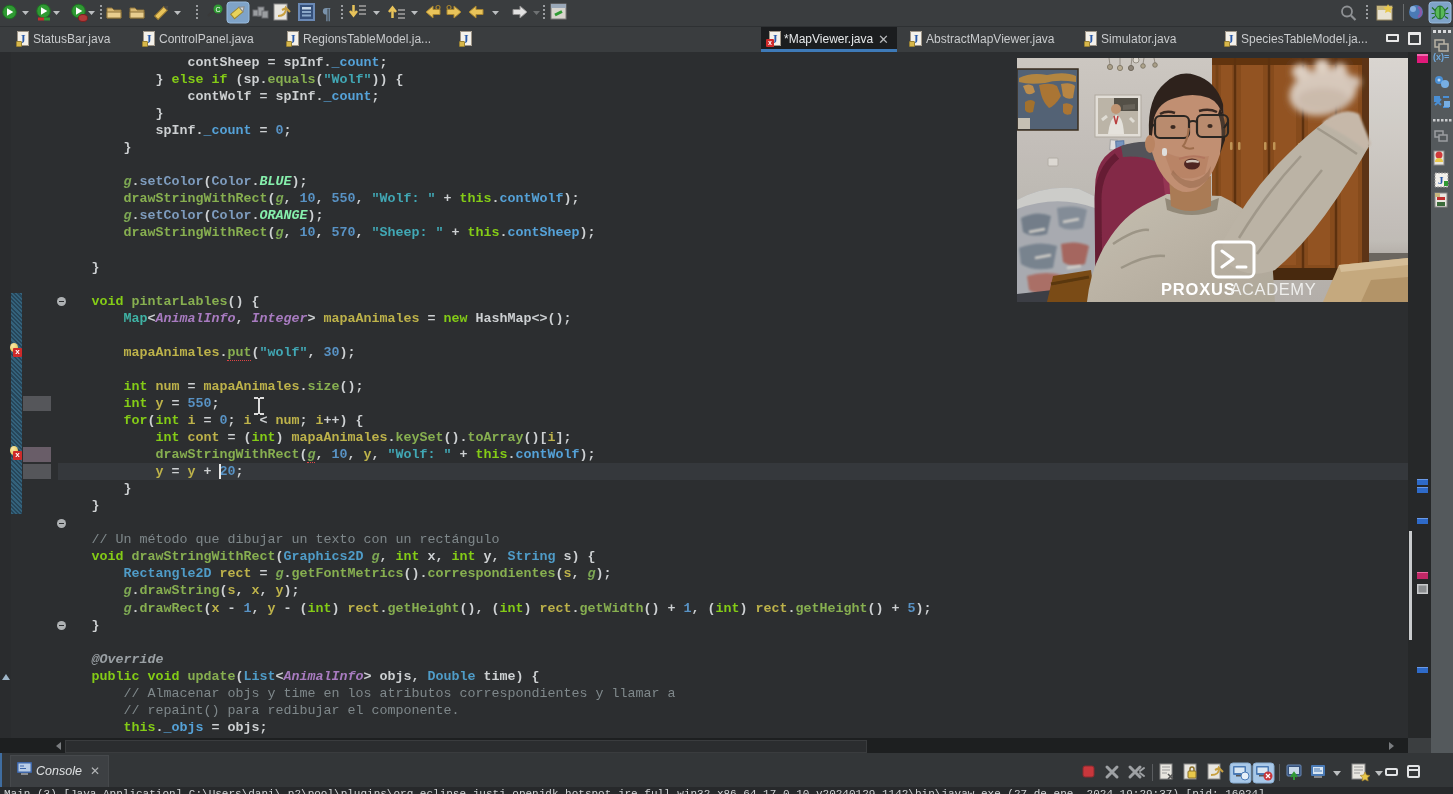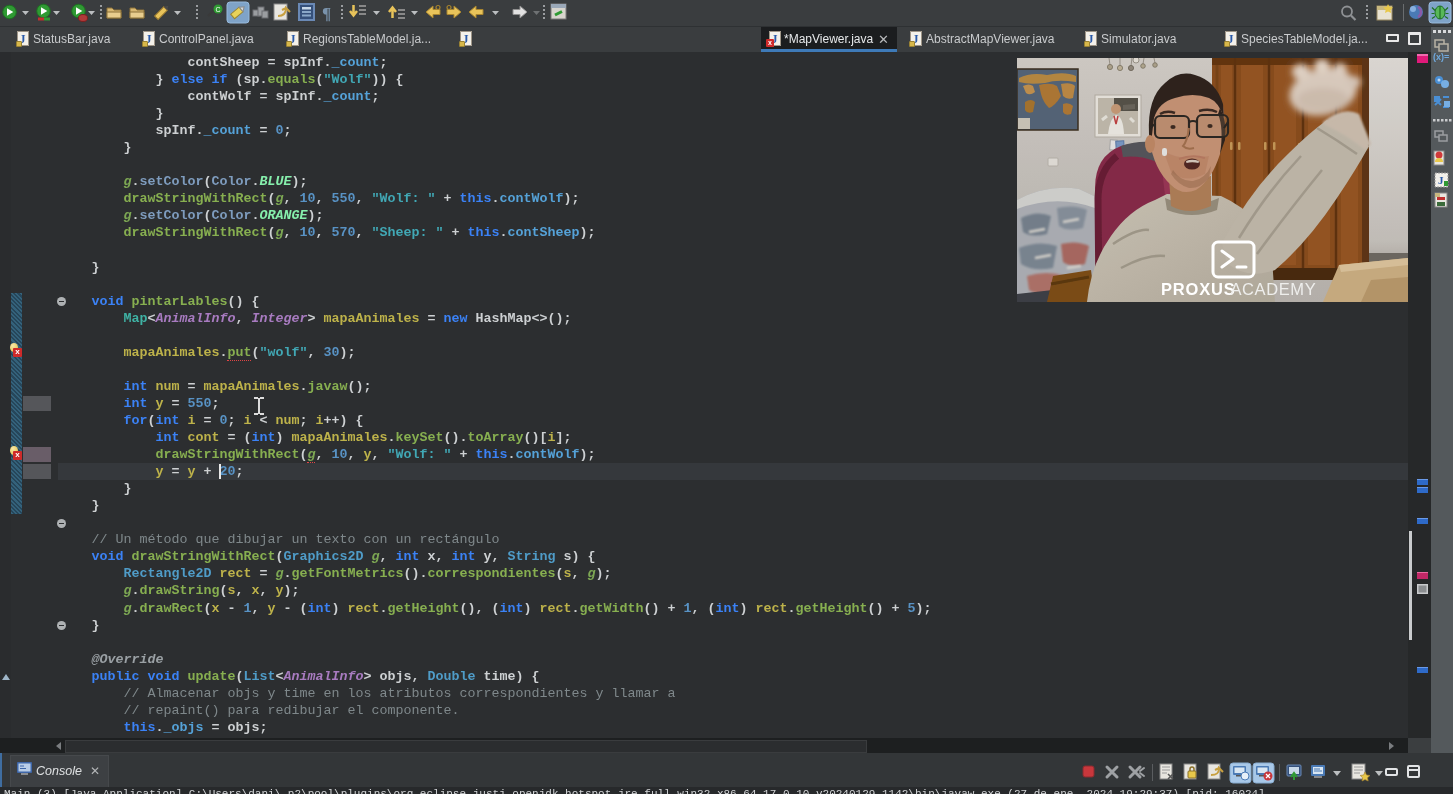--- a/index.html
+++ b/index.html
@@ -18,21 +18,21 @@
   .ficon:after{content:"";position:absolute;left:-1.5px;top:10px;width:4px;height:4px;background:#D8B84A;
          border:1px solid #9A8232;border-radius:1px;}
   
   #editor{left:0;top:52px;width:1408px;height:686px;background:#2C2E30;overflow:hidden;}
   #gutter{position:absolute;left:0;top:2px;width:50px;text-align:right;
           font-family:"Liberation Mono",monospace;font-size:13px;line-height:17.05px;
           color:#84878A;white-space:pre;}
   #code{position:absolute;left:59.5px;top:2px;font-family:"Liberation Mono",monospace;
         font-size:13.333px;line-height:17.05px;white-space:pre;color:#CDD0D2;font-weight:bold;}
   #code i{font-style:normal;}
-  .k{color:#3b82f6;text-align:right;}      
+  .k{color:#84cc16;text-align:right;}      
   .m{color:#87AF50;}      
   .g{color:#7CA653;font-style:italic!important;} 
   .s{color:#41A8B5;}      
   .n{color:#5892C4;}      
   .f{color:#55A2D8;}      
   .v{color:#BDB24A;}      
   .t{color:#4F9CC8;}      
   .T{color:#3FB2A4;text-align:right;}      
   .u{color:#A87BC0;font-style:italic!important;} 
   .cl{color:#7E9CBE;}     
@@ -259,21 +259,21 @@
 <span>        <i class="g">g</i>.<i class="cl">setColor</i>(<i class="cl">Color</i>.<b class="cn">ORANGE</b>);</span>
 <span>        <i class="m">drawStringWithRect</i>(<i class="g">g</i>, <i class="n">10</i>, <i class="n">570</i>, <i class="s">"Sheep: "</i> + <i class="k">this</i>.<i class="f">contSheep</i>);</span>
 <span></span>
 <span>    }</span>
 <span></span>
 <span>    <i class="k">void</i> <i class="m">pintarLables</i>() {</span>
 <span>        <i class="T">Map</i>&lt;<i class="u">AnimalInfo</i>, <i class="u">Integer</i>&gt; <i class="v">mapaAnimales</i> = <i class="k">new</i> HashMap&lt;&gt;();</span>
 <span></span>
 <span>        <i class="v">mapaAnimales</i>.<i class="m err">put</i>(<i class="s">"wolf"</i>, <i class="n">30</i>);</span>
 <span></span>
-<span>        <i class="k">int</i> <i class="v">num</i> = <i class="v">mapaAnimales</i>.<i class="m">javaw</i>();</span>
+<span>        <i class="k">int</i> <i class="v">num</i> = <i class="v">mapaAnimales</i>.<i class="m">size</i>();</span>
 <span>        <i class="k">int</i> <i class="v">y</i> = <i class="n">550</i>;</span>
 <span>        <i class="k">for</i>(<i class="k">int</i> <i class="v">i</i> = <i class="n">0</i>; <i class="v">i</i> &lt; <i class="v">num</i>; <i class="v">i</i>++) {</span>
 <span>            <i class="k">int</i> <i class="v">cont</i> = (<i class="k">int</i>) <i class="v">mapaAnimales</i>.<i class="m">keySet</i>().<i class="m">toArray</i>()[<i class="v">i</i>];</span>
 <span>            <i class="m">drawStringWithRect</i>(<i class="g err">g</i>, <i class="n">10</i>, <i class="v">y</i>, <i class="s">"Wolf: "</i> + <i class="k">this</i>.<i class="f">contWolf</i>);</span>
 <span>            <i class="v">y</i> = <i class="v">y</i> + <i class="n">20</i>;</span>
 <span>        }</span>
 <span>    }</span>
 <span></span>
 <span>    <i class="c">// Un método que dibujar un texto con un rectángulo</i></span>
 <span>    <i class="k">void</i> <i class="m">drawStringWithRect</i>(<i class="t">Graphics2D</i> <i class="g">g</i>, <i class="k">int</i> x, <i class="k">int</i> y, <i class="t">String</i> s) {</span>

